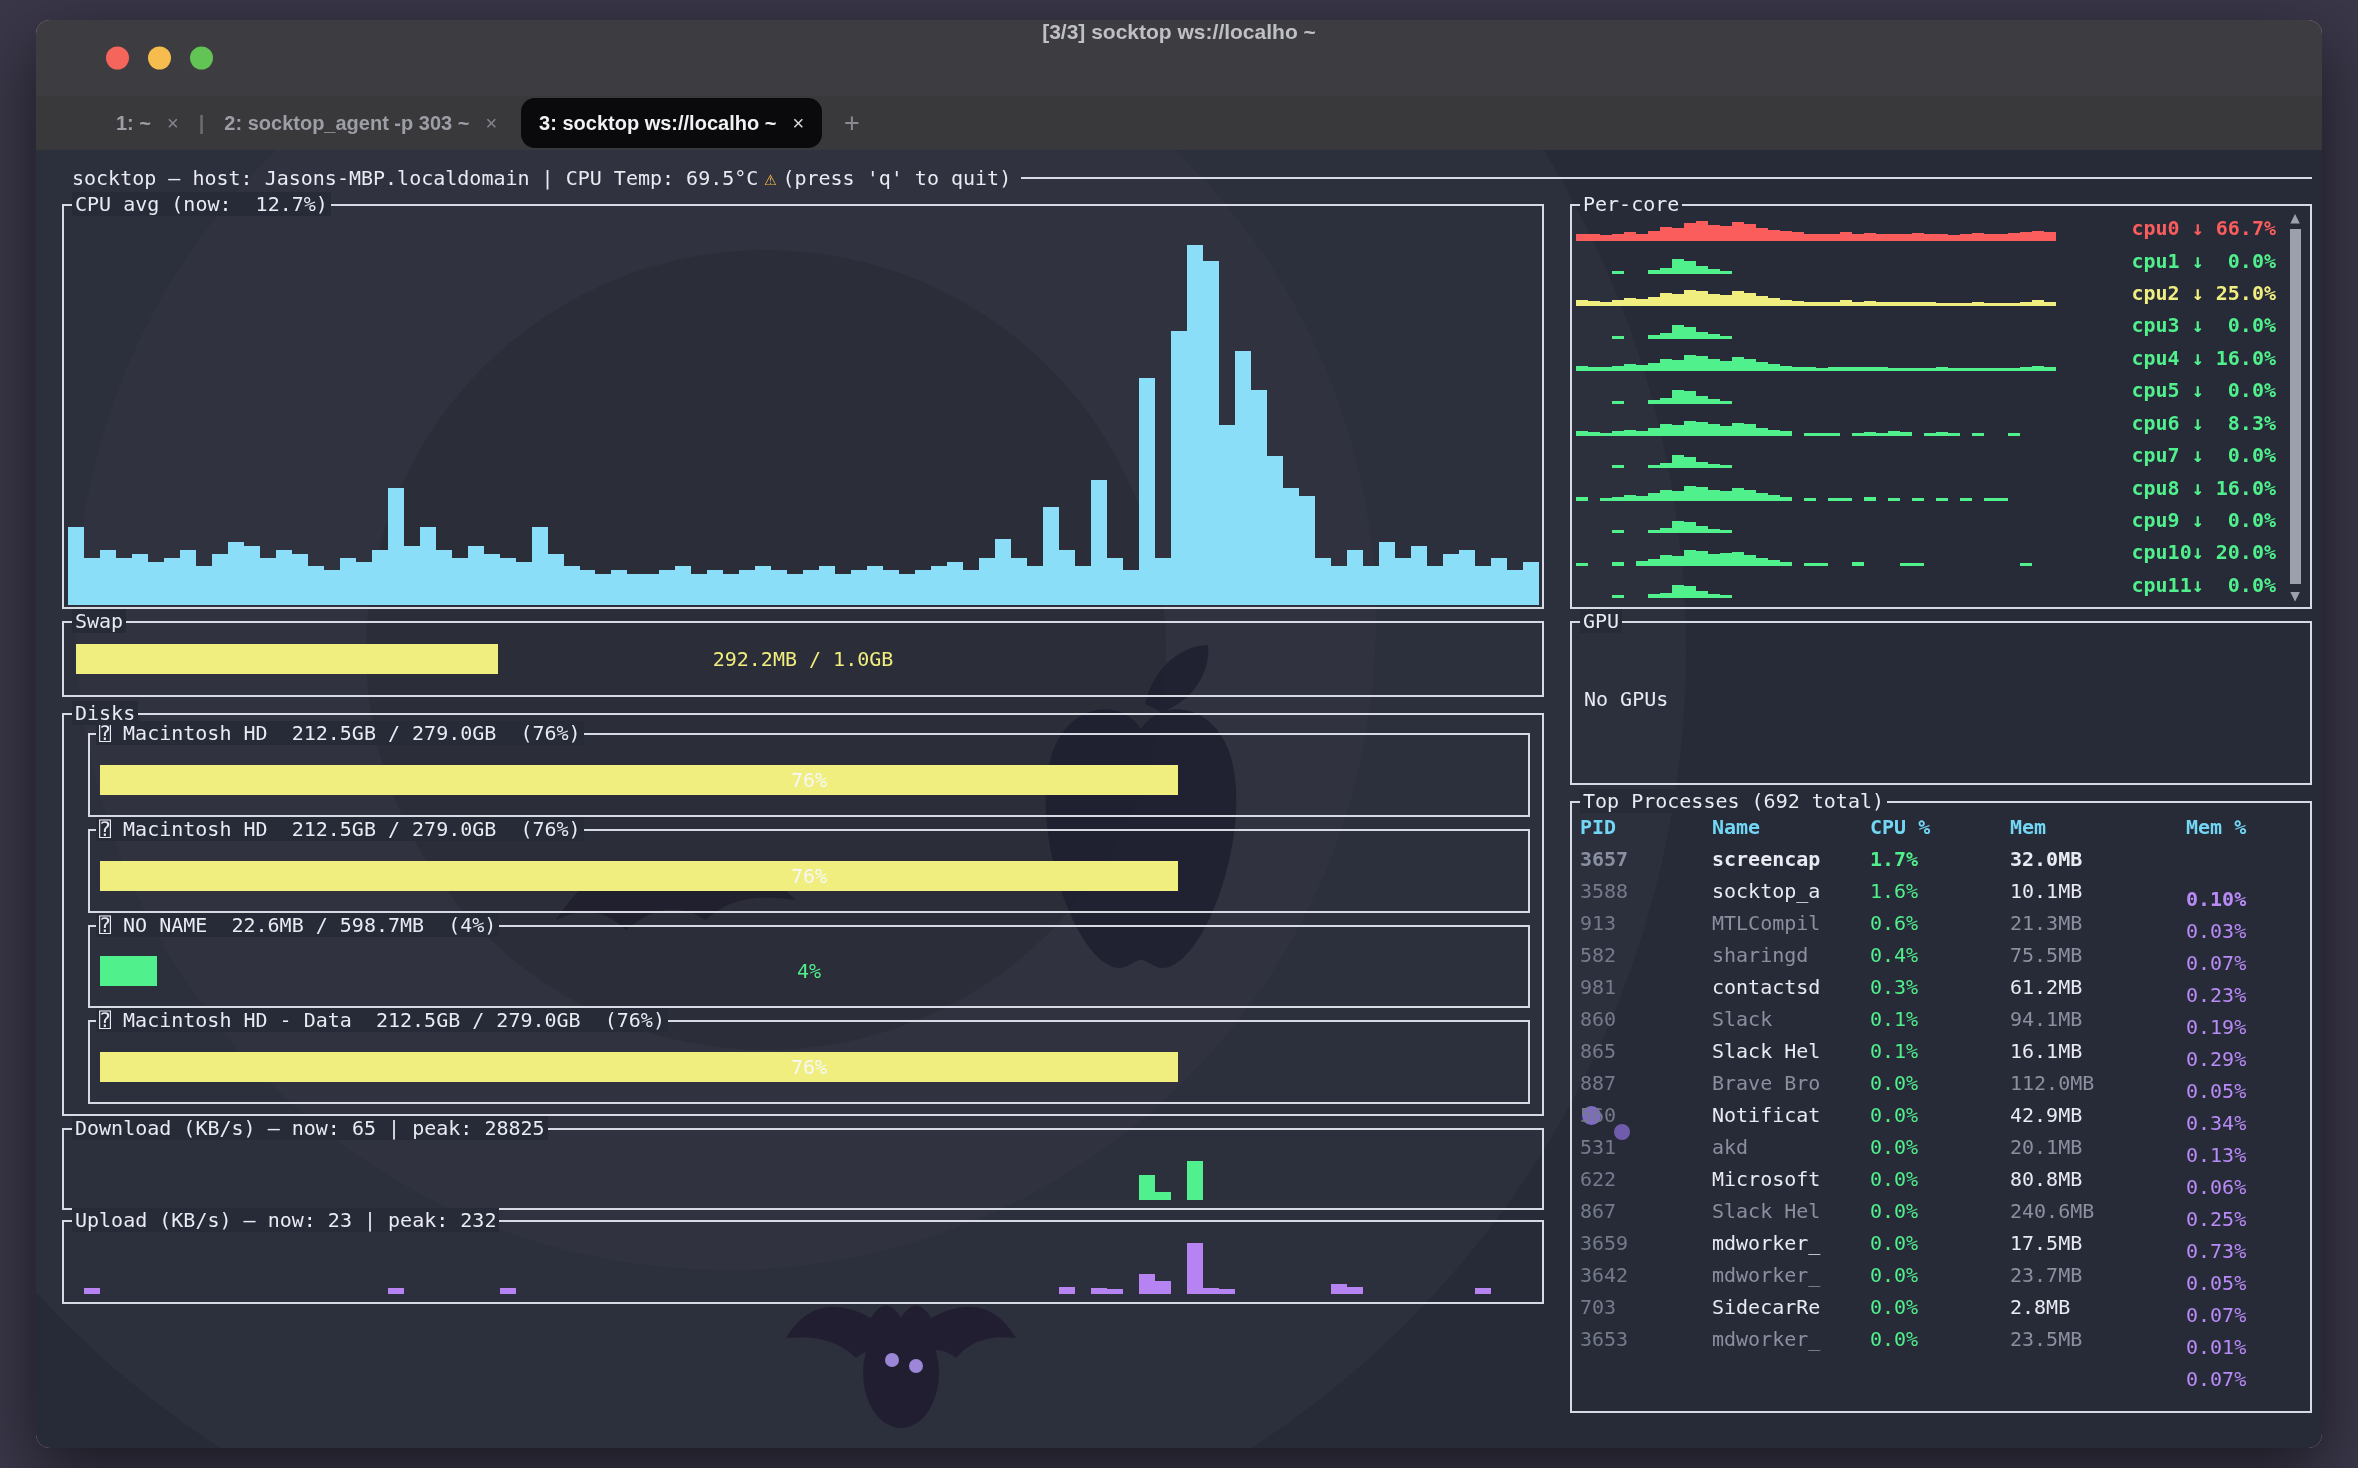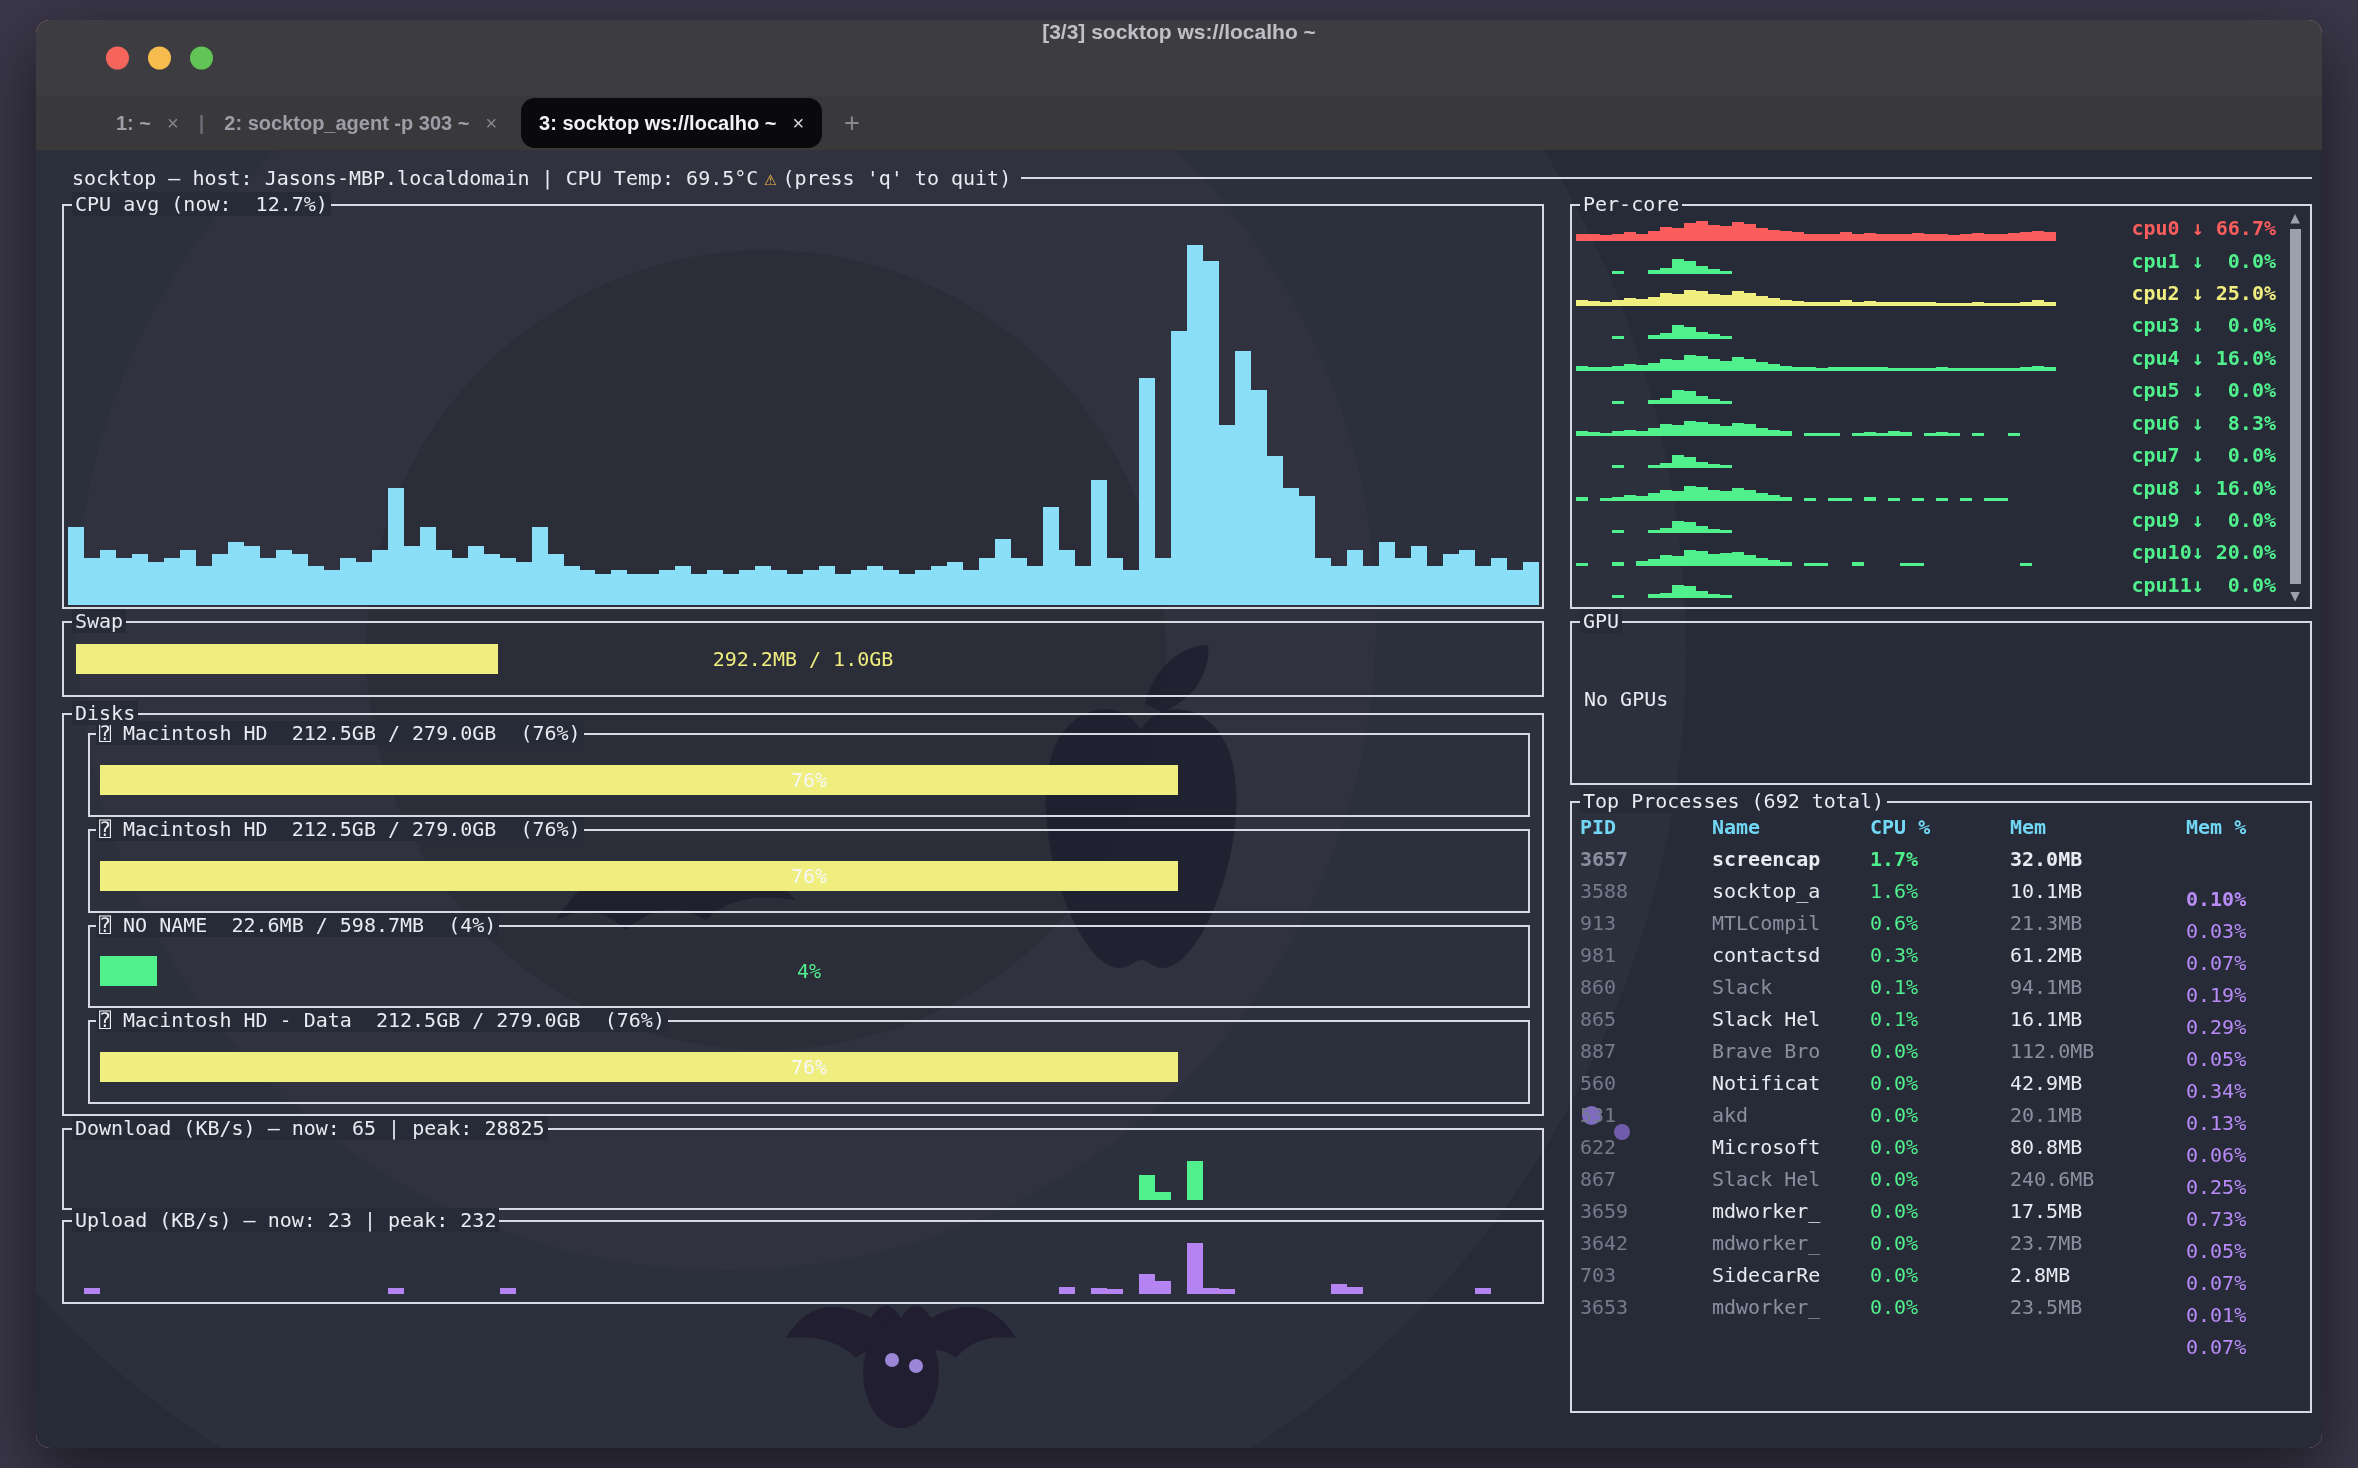--- a/index.html
+++ b/index.html
@@ -1109,20 +1109,27 @@
 
   <div class="pgrid prow dim">
     <span class="c-pid">913</span>
     <span class="c-name">MTLCompil</span>
     <span class="c-cpu">0.6%</span>
     <span class="c-mem">21.3MB</span>
     <span class="c-memp">0.07%</span>
   </div>
 
 
+  <div class="pgrid prow dim">
+    <span class="c-pid">582</span>
+    <span class="c-name">sharingd</span>
+    <span class="c-cpu">0.4%</span>
+    <span class="c-mem">75.5MB</span>
+    <span class="c-memp">0.23%</span>
+  </div>
 
   <div class="pgrid prow">
     <span class="c-pid">981</span>
     <span class="c-name">contactsd</span>
     <span class="c-cpu">0.3%</span>
     <span class="c-mem">61.2MB</span>
     <span class="c-memp">0.19%</span>
   </div>
 
   <div class="pgrid prow dim">

